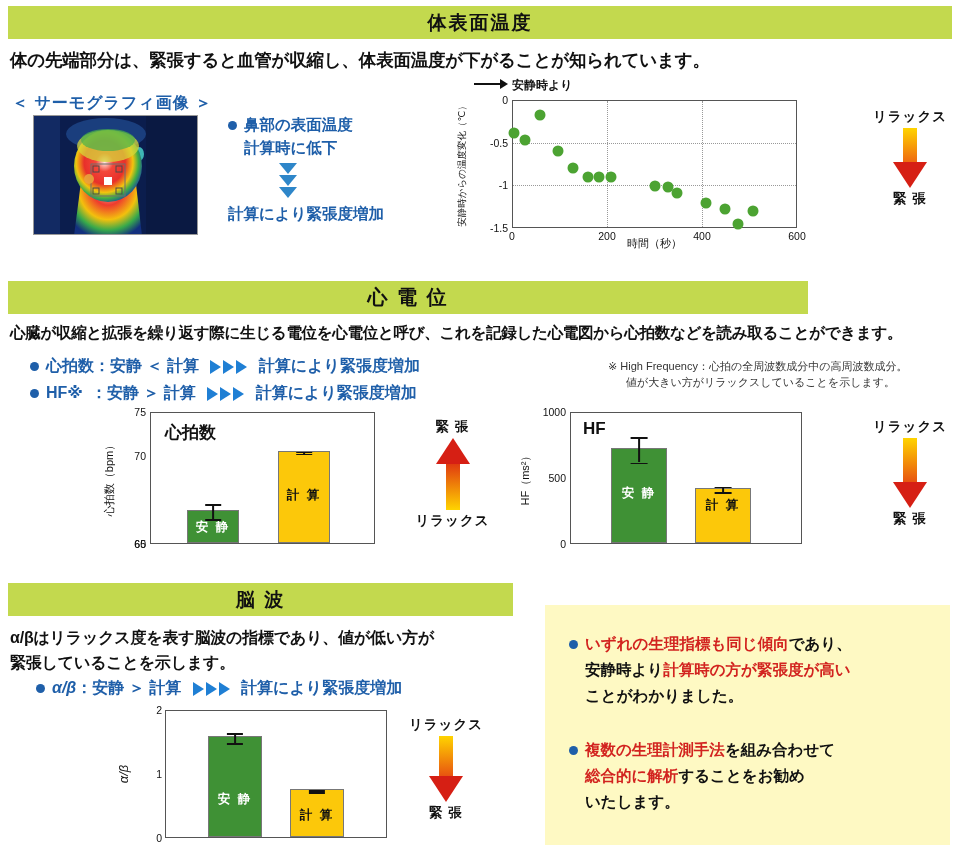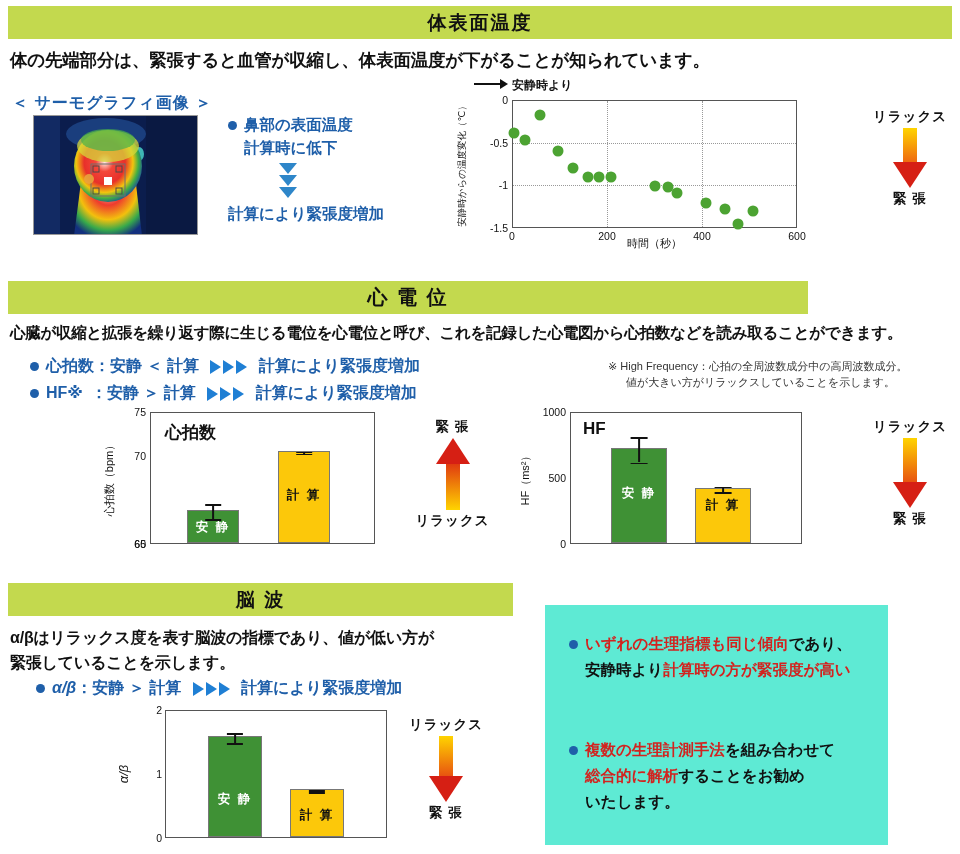--- a/index.html
+++ b/index.html
@@ -121,22 +121,22 @@
   
   #sec3-banner {
     position:absolute; left:8px; top:583px; width:505px; height:33px;
     font-size:19px; line-height:33px;
   }
   #sec3-desc {
     position:absolute; left:10px; top:625px; width:510px;
     font-size:16px; font-weight:bold; line-height:25px; letter-spacing:-0.2px;
   }
   #conclusion-box {
-    position:absolute; left:545px; top:605px; width:343px; height:240px;
-    background:#5eead4;
+    position:absolute; left:545px; top:605px; width:405px; height:240px;
+    background:#fef9c3;
   }
   .concl-item { position:absolute; font-size:15.5px; font-weight:bold; line-height:26px; }
   .red { color:#d2231f; }
   .blk { color:#111; }
 </style>
 </head>
 <body>
 
 <div class="section-banner" id="sec1-banner">体表面温度</div>
 
@@ -392,20 +392,23 @@
 </div>
 
 <div id="conclusion-box">
   <div class="concl-item" style="left:24px; top:26px; width:370px;">
     <div>
       <span class="bullet-dot"></span><span class="red">いずれの生理指標も同じ傾向</span><span class="blk">であり、</span>
     </div>
     <div style="padding-left:16px;">
       <span class="blk">安静時より</span><span class="red">計算時の方が緊張度が高い</span>
     </div>
+    <div style="padding-left:16px;">
+      <span class="blk">ことがわかりました。</span>
+    </div>
   </div>
 
   <div class="concl-item" style="left:24px; top:132px; width:370px;">
     <div>
       <span class="bullet-dot"></span><span class="red">複数の生理計測手法</span><span class="blk">を組み合わせて</span>
     </div>
     <div style="padding-left:16px;">
       <span class="red">総合的に解析</span><span class="blk">することをお勧め</span>
     </div>
     <div style="padding-left:16px;">

